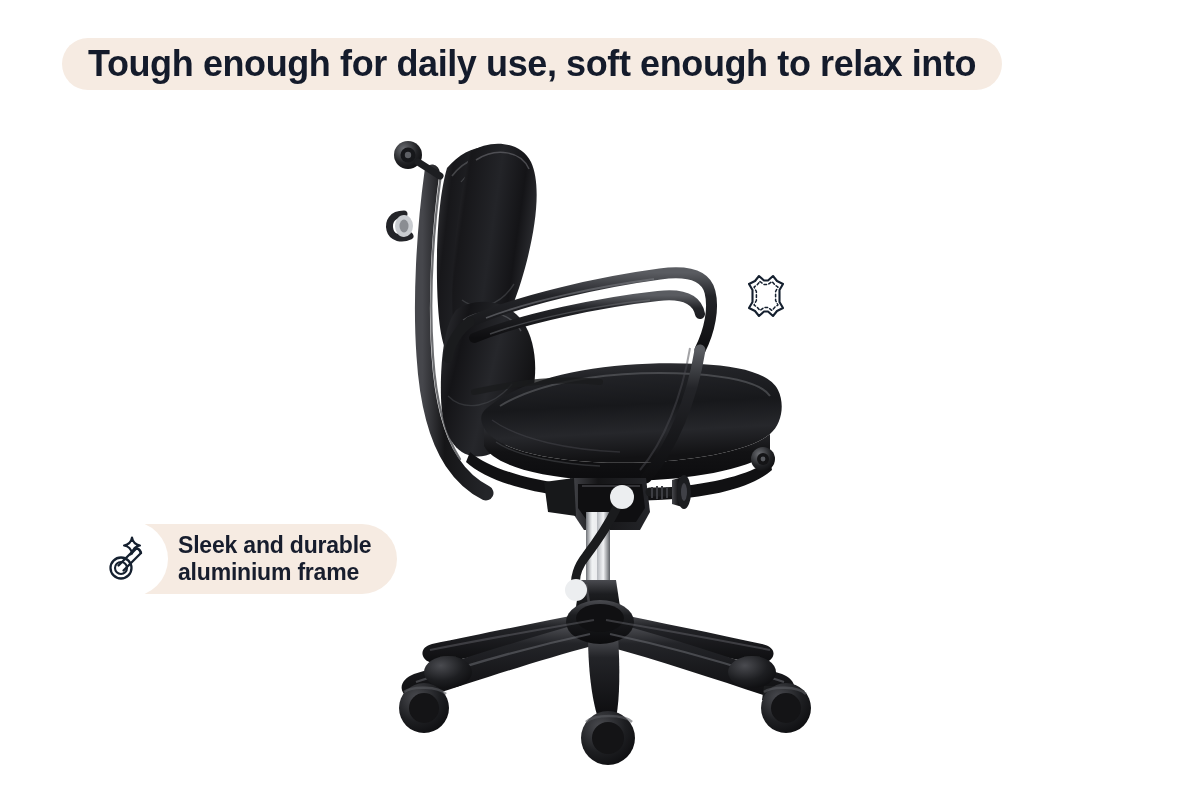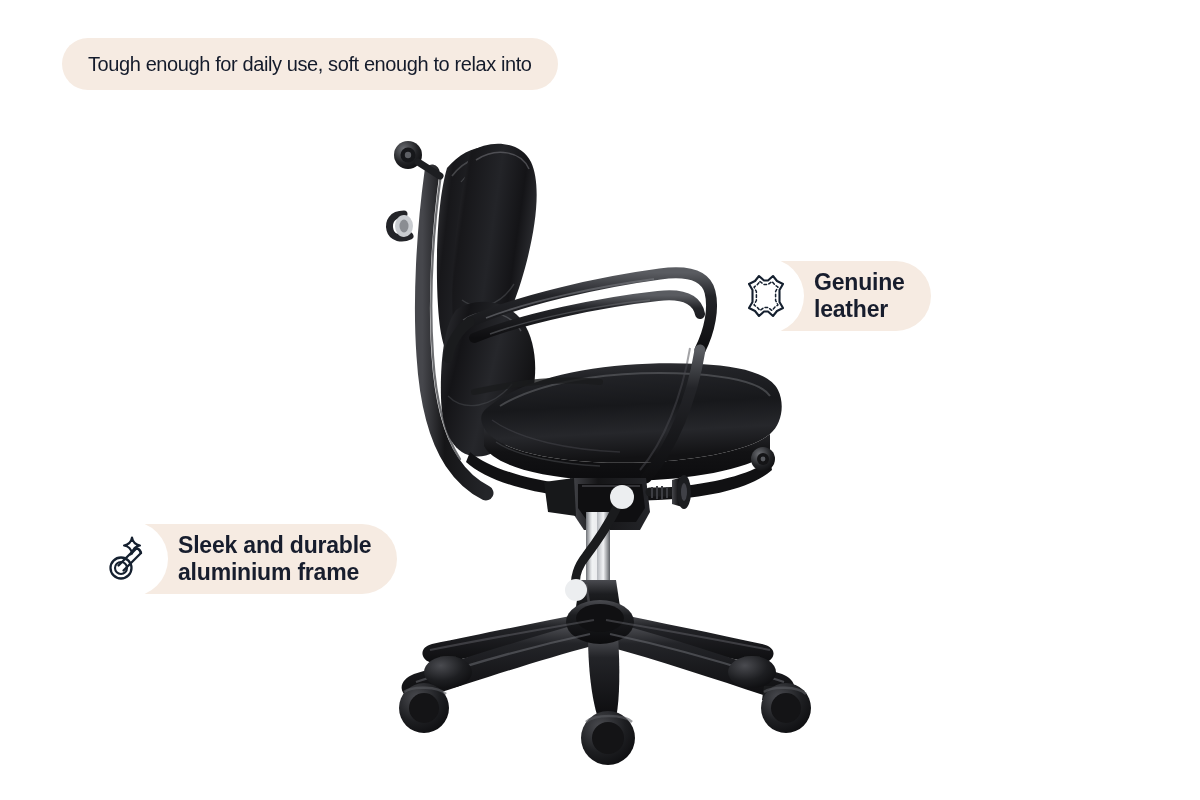--- a/index.html
+++ b/index.html
@@ -16,22 +16,22 @@
   
   .headline-pill{
     position:absolute;left:62px;top:38px;
     height:52px;
     padding:0 26px;
     display:flex;align-items:center;
     background:#F6EBE2;
     border-radius:26px;
   }
   .headline-text{
-    font-size:20px;
-    font-weight:normal;
+    font-size:36px;
+    font-weight:bold;
     color:#141B2B;
     letter-spacing:-0.4px;
     white-space:nowrap;
     line-height:1;
   }
 
   
   .badge{position:absolute;display:flex;align-items:center;}
   .badge-pill{
     background:#F6EBE2;
@@ -278,24 +278,20 @@
     <div class="badge-icon-circle">
       <svg width="48" height="48" viewBox="0 0 48 48" xmlns="http://www.w3.org/2000/svg">
         <path d="M17 4 L22 8.5 L26 8.5 L31 4 L35 9 L41 12 L37.5 18 L37.5 30
                  L41 36 L35 39 L31 44 L26 39.5 L22 39.5 L17 44 L13 39 L7 36
                  L10.5 30 L10.5 18 L7 12 L13 9 Z" fill="none" stroke="#15202F" stroke-width="2.1" stroke-linejoin="round" stroke-linecap="round"></path>
         <path d="M18 9.5 L22 12.5 L26 12.5 L30 9.5 L33 13 L36 15 L33.6 19.5 L33.6 28.5
                  L36 33 L33 35 L30 38.5 L26 35.5 L22 35.5 L18 38.5 L15 35 L12 33
                  L14.4 28.5 L14.4 19.5 L12 15 L15 13 Z" fill="none" stroke="#15202F" stroke-width="1.5" stroke-linejoin="round" stroke-linecap="round" stroke-dasharray="2.6 2.4"></path>
       </svg>
     </div>
-    <div class="badge-pill">
-      <span class="badge-label">Genuine
-leather</span>
-    </div>
   </div>
 
   <div class="badge" id="badge-frame">
     <div class="badge-icon-circle">
       <svg width="50" height="50" viewBox="0 0 50 50" xmlns="http://www.w3.org/2000/svg">
 
         <path d="M18.5 36.5 L36 19 A8.5 11 45 0 0 31 14 L13.5 31.5" fill="none" stroke="#15202F" stroke-width="2.3" stroke-linejoin="round" stroke-linecap="round"></path>
 
         <path d="M31 14 A8.5 11 45 0 1 36 19" fill="none" stroke="#15202F" stroke-width="2.3" stroke-linecap="round"></path>
 

